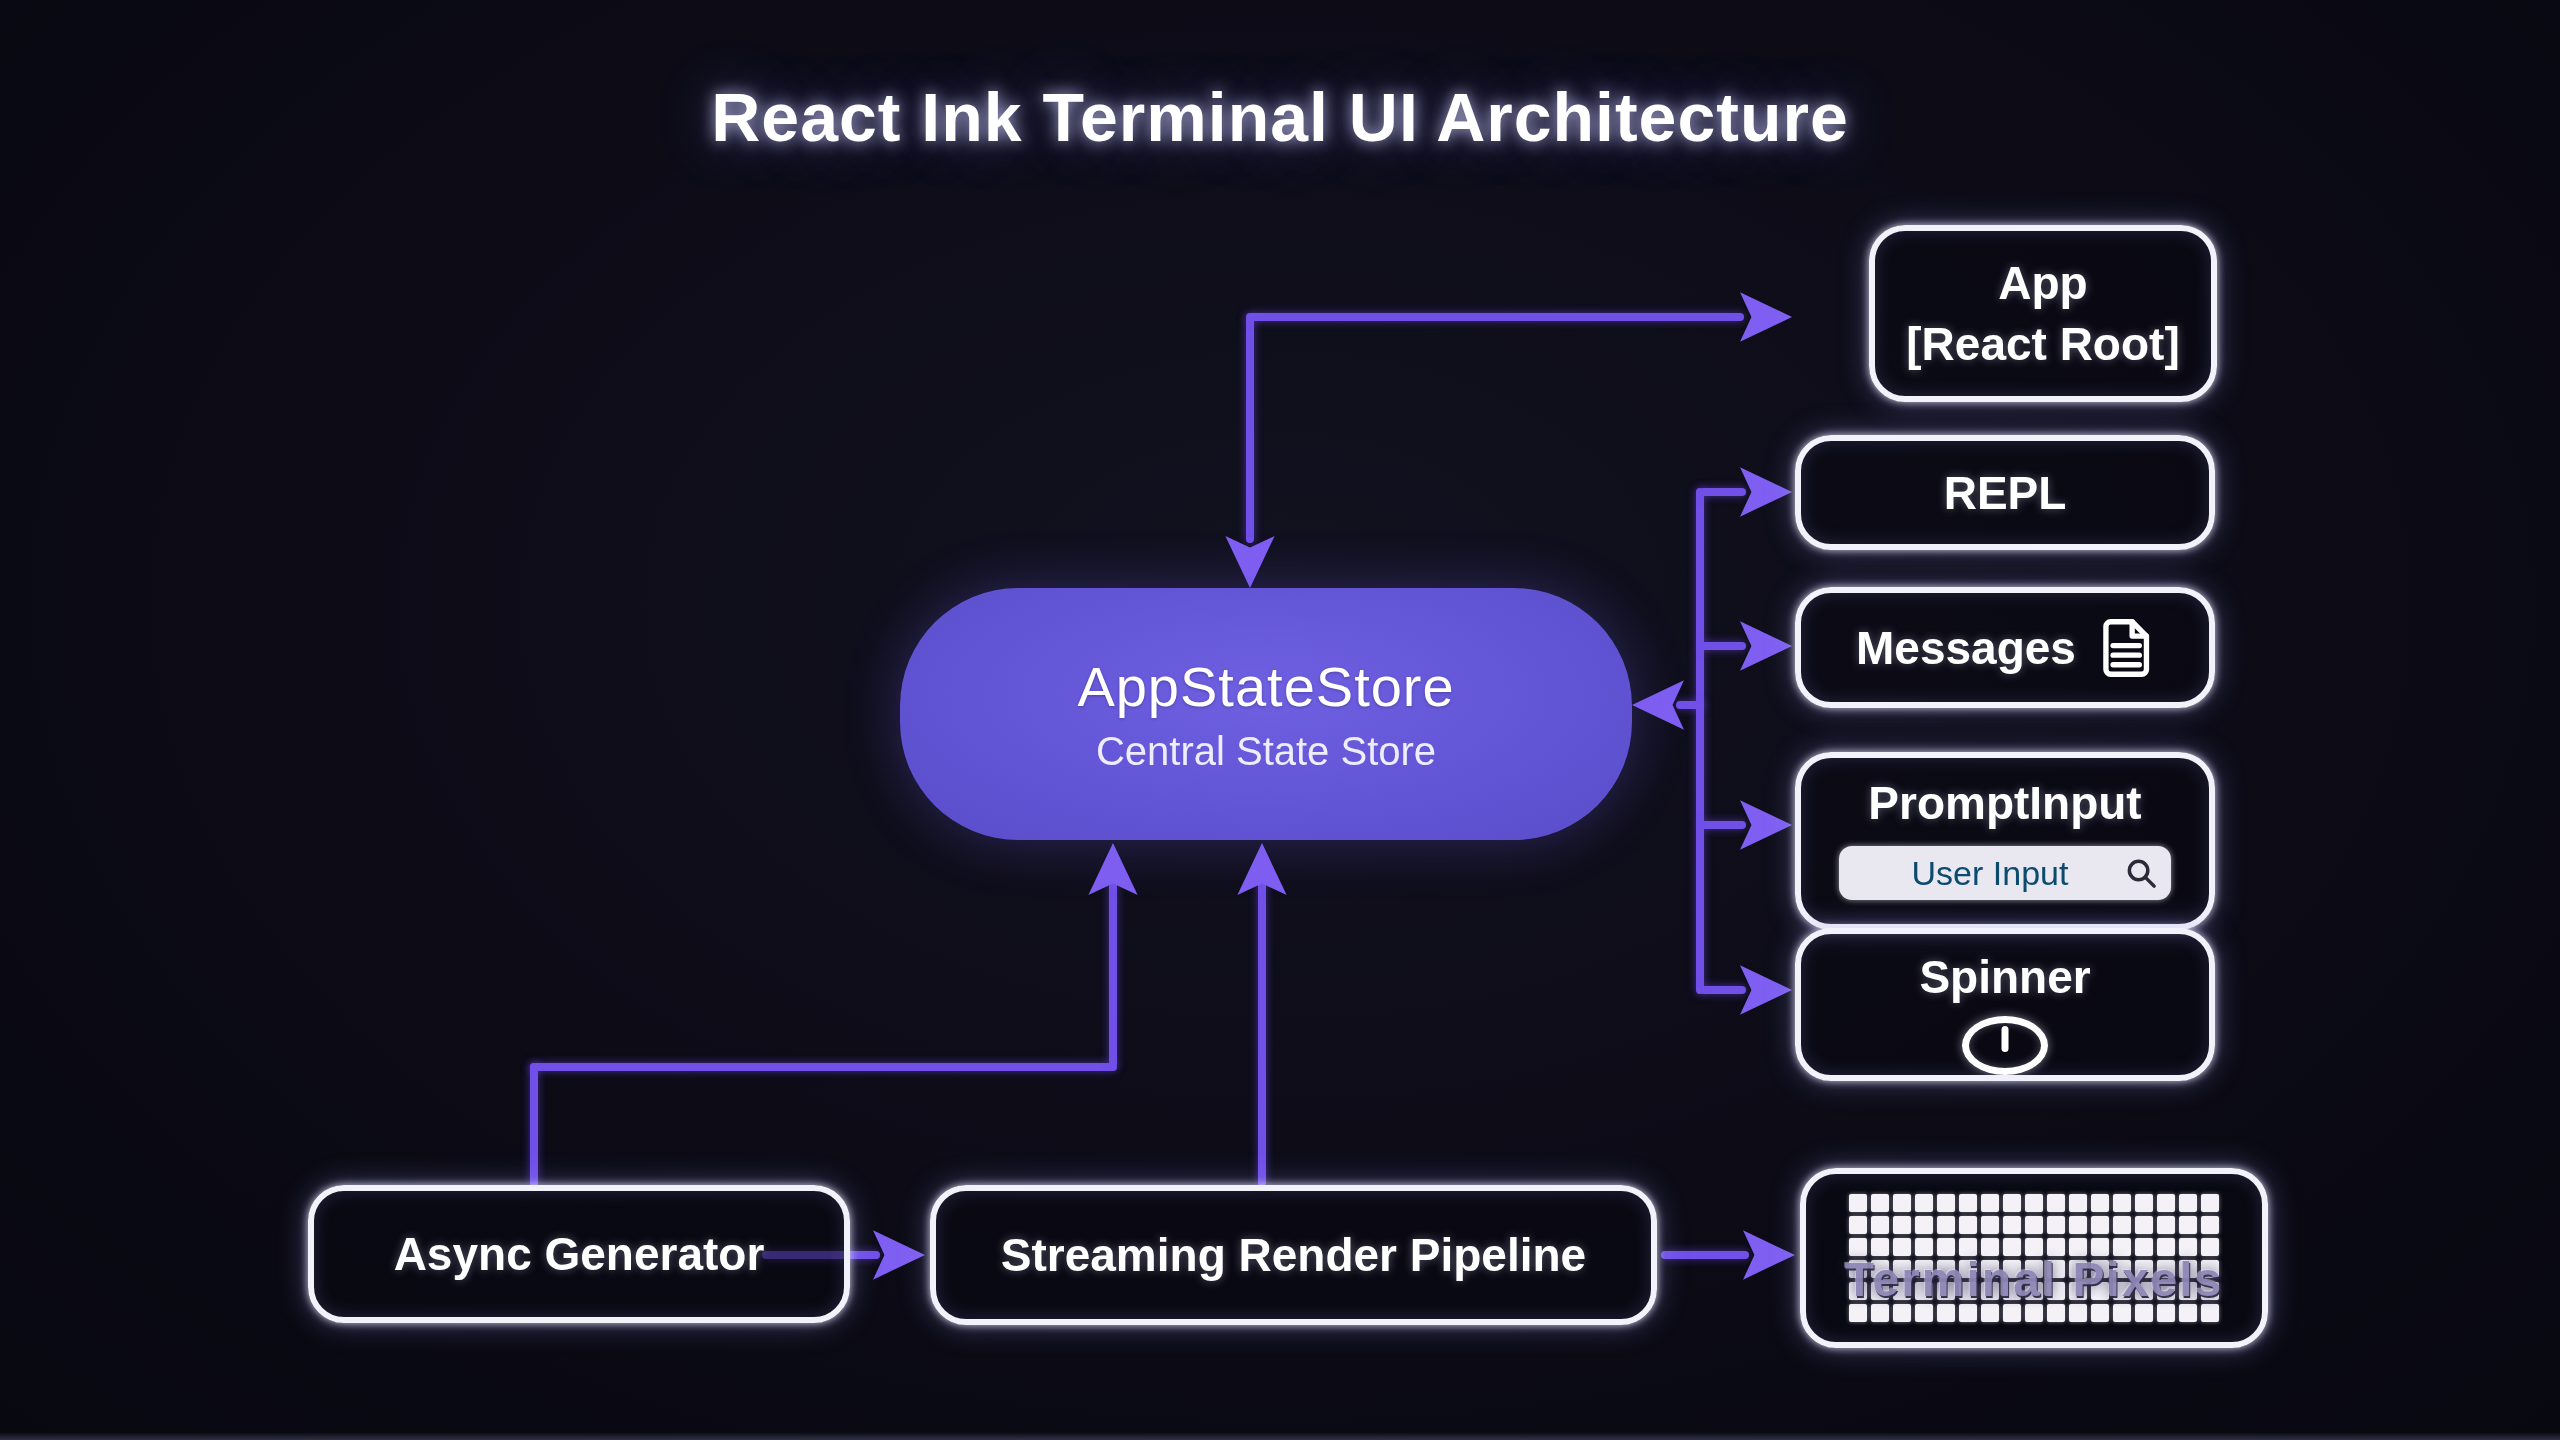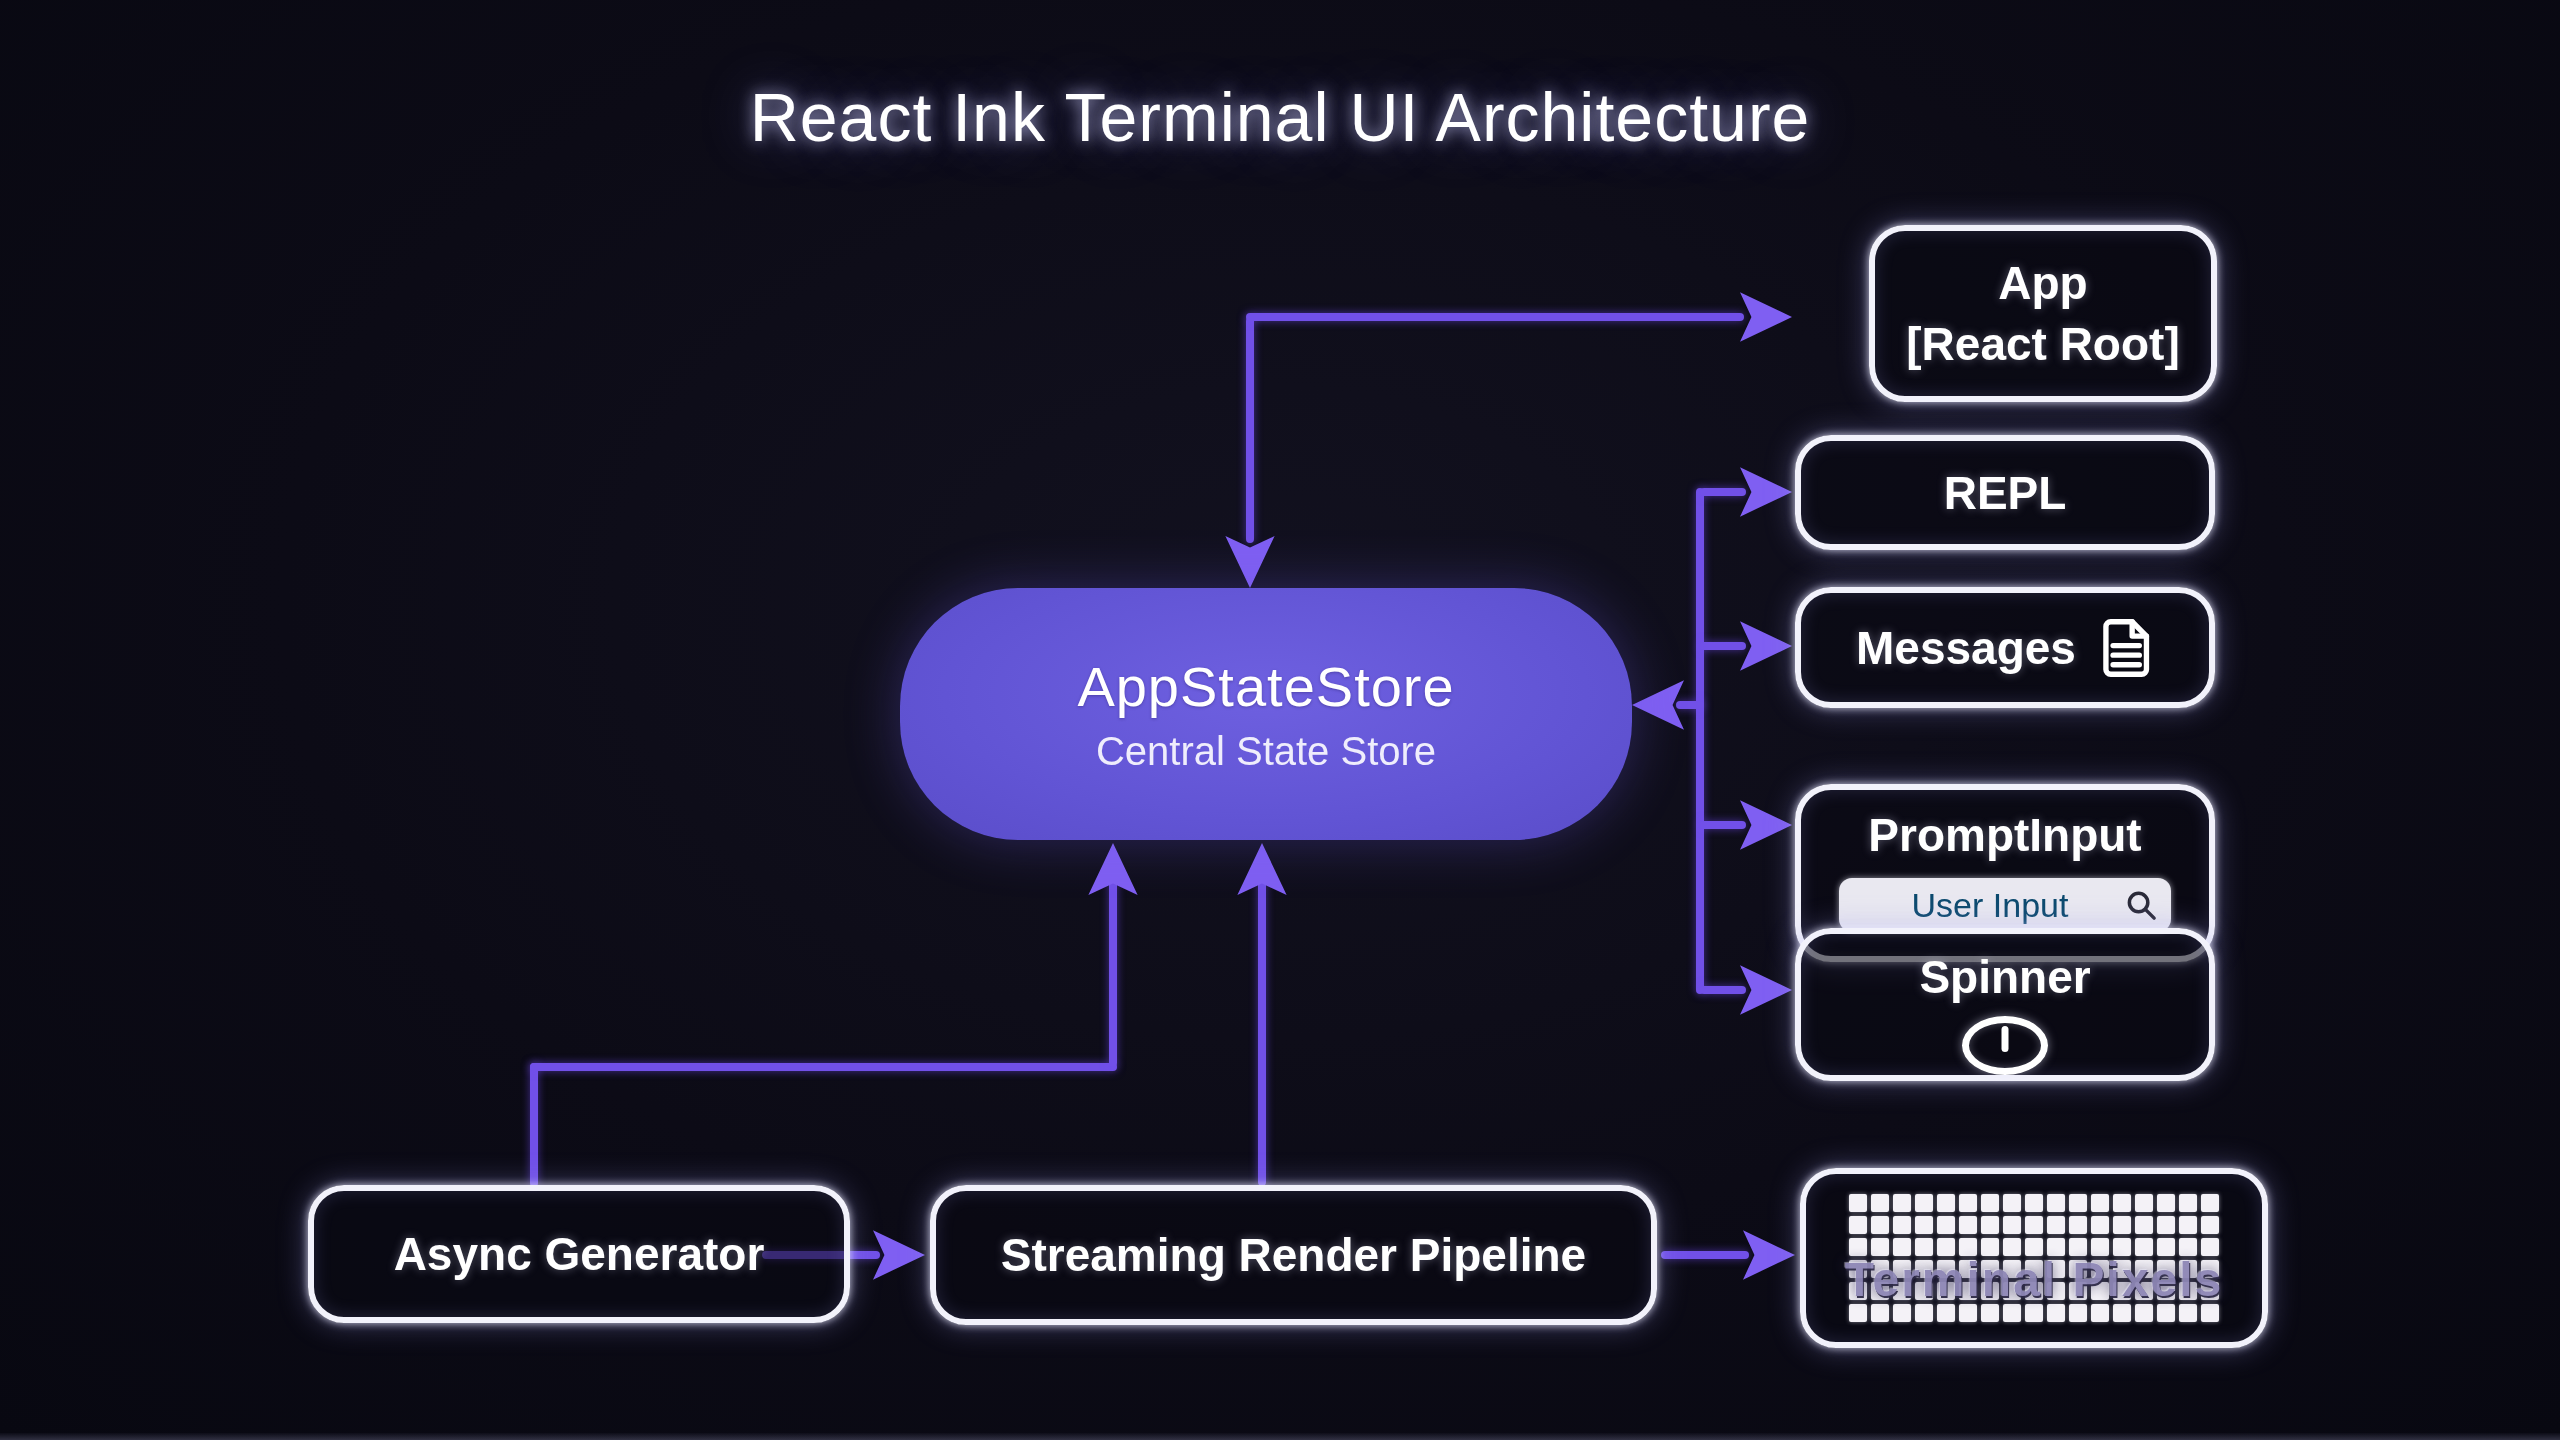--- a/index.html
+++ b/index.html
@@ -12,21 +12,21 @@
     position:relative;width:2560px;height:1440px;
     background:radial-gradient(ellipse at 50% 42%, #12111f 0%, #0c0b16 55%, #080811 100%);
   }
   #bottom-strip{
     position:absolute;left:0;bottom:0;width:2560px;height:7px;
     background:linear-gradient(180deg, rgba(90,90,130,0.05), rgba(150,150,190,0.28));
   }
   
   .diagram-title{
     position:absolute;left:0;top:78px;width:2560px;
-    text-align:center;color:#ffffff;font-size:68px;font-weight:400;letter-spacing:1px;
+    text-align:center;color:#ffffff;font-size:68px;font-weight:700;letter-spacing:1px;
     text-shadow:0 0 16px rgba(205,205,255,.85),0 0 54px rgba(140,140,255,.45);
   }
   
   .node{
     position:absolute;box-sizing:border-box;
     border:6px solid #f2f2fb;border-radius:36px;
     background:rgba(9,9,18,.55);
     box-shadow:0 0 8px rgba(235,235,255,.85),0 0 30px rgba(150,150,235,.40),inset 0 0 18px rgba(160,160,255,.18);
     display:flex;align-items:center;justify-content:center;
     color:#fff;font-weight:600;font-size:46px;
@@ -146,21 +146,21 @@
       <svg width="58" height="62" viewBox="0 0 48 52" fill="none" stroke="#ffffff" stroke-width="4.5" stroke-linejoin="round" stroke-linecap="round">
         <path d="M8 8 a4 4 0 0 1 4 -4 H30 L42 16 V44 a4 4 0 0 1 -4 4 H12 a4 4 0 0 1 -4 -4 Z"></path>
         <path d="M30 4 V16 H42"></path>
         <line x1="14" y1="24" x2="36" y2="24"></line>
         <line x1="14" y1="32" x2="36" y2="32"></line>
         <line x1="14" y1="40" x2="36" y2="40"></line>
       </svg>
     </span>
   </div>
 
-  <div class="node prompt-node" style="left:1795px;top:784px;width:420px;height:178px;">
+  <div class="node prompt-node" style="left:1795px;top:752px;width:420px;height:178px;">
     <div class="prompt-label">PromptInput</div>
     <div class="field">
       <span>User Input</span>
       <svg width="33" height="33" viewBox="0 0 34 34" fill="none" stroke="#2a2a38" stroke-width="3.6" stroke-linecap="round">
         <circle cx="14" cy="14" r="9.5"></circle>
         <line x1="21.5" y1="21.5" x2="30" y2="30"></line>
       </svg>
     </div>
   </div>
 

